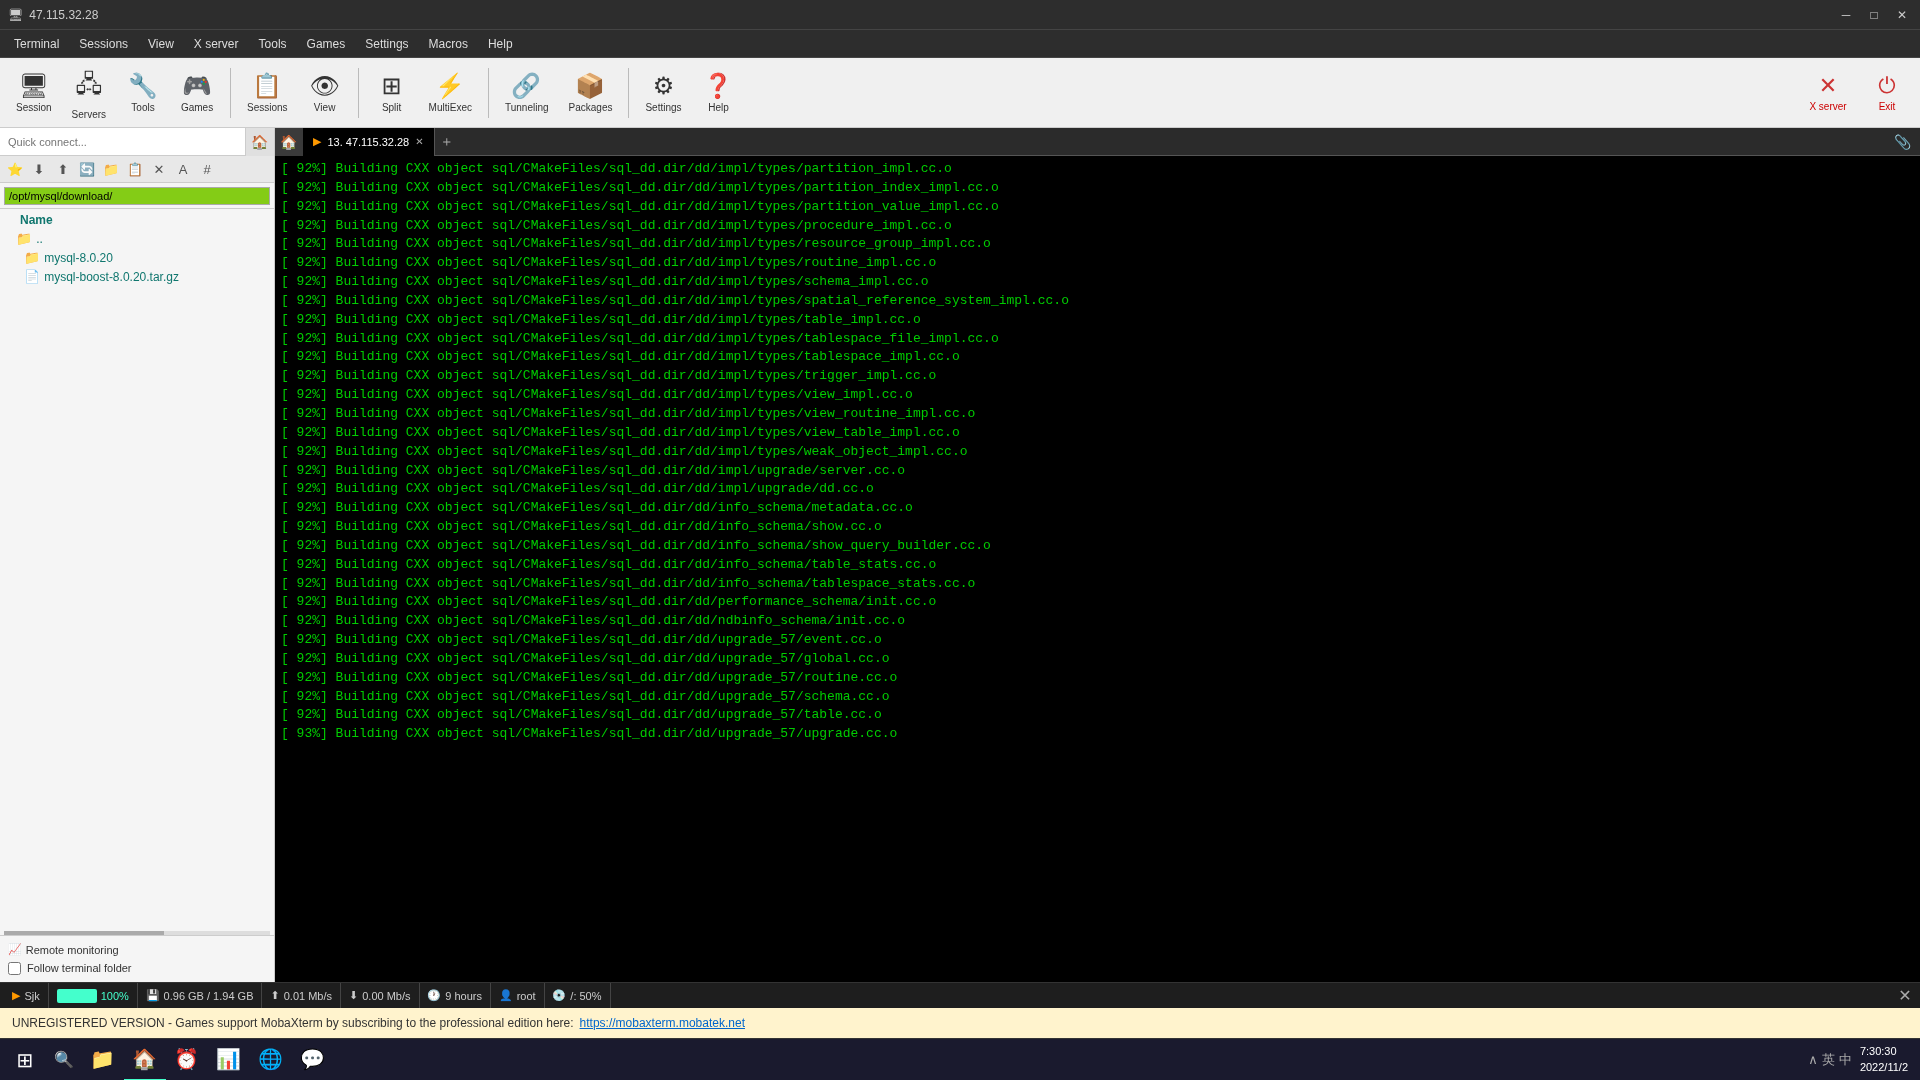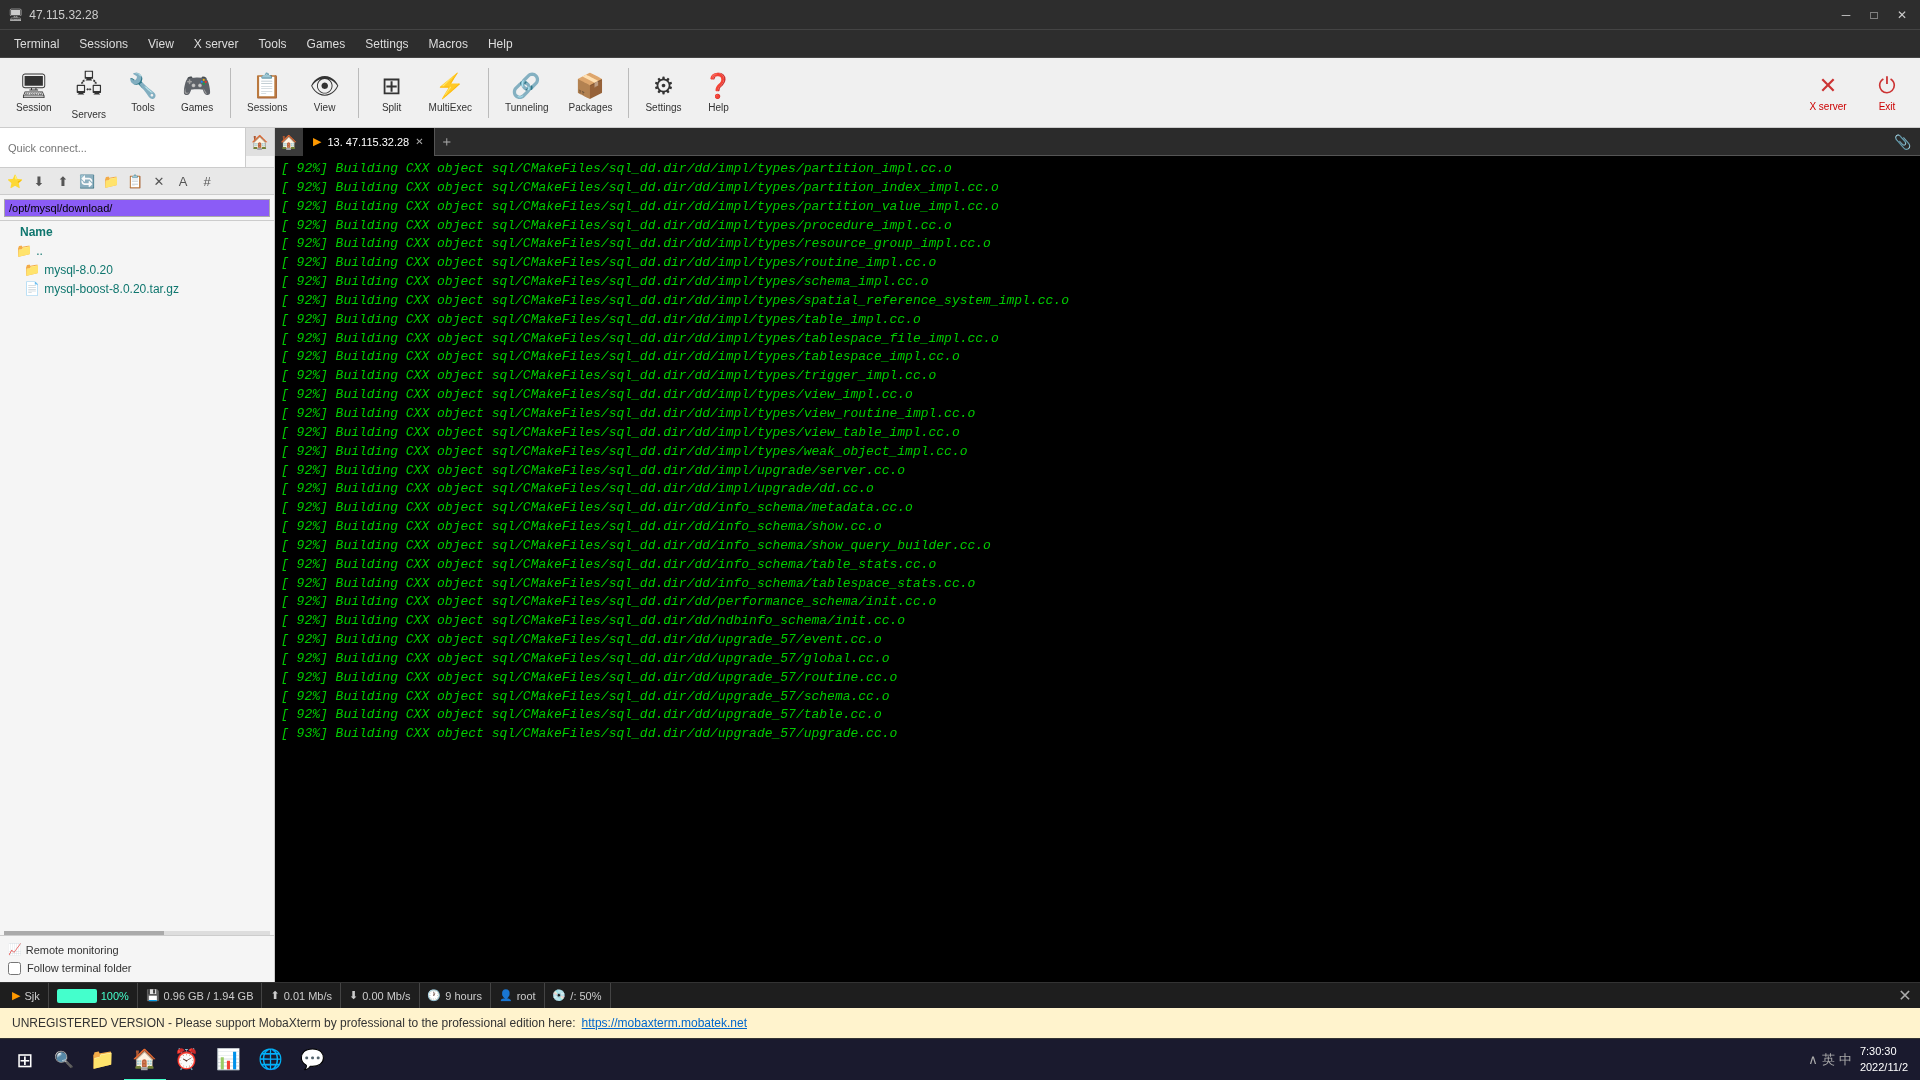--- a/index.html
+++ b/index.html
@@ -71,24 +71,24 @@
 
     
     .sidebar {
       width: 275px;
       background: #f5f5f5;
       border-right: 1px solid #ccc;
       display: flex;
       flex-direction: column;
     }
     .quick-connect {
-      height: 40px;
+      height: 28px;
       border-bottom: 1px solid #ccc;
       display: flex;
-      align-items: flex-start;
+      align-items: center;
     }
     .quick-connect input {
       flex: 1;
       border: none;
       background: white;
       padding: 4px 8px;
       font-size: 11px;
       height: 100%;
       outline: none;
       border-right: 1px solid #ccc;
@@ -114,21 +114,21 @@
     }
     .path-bar {
       padding: 3px 4px;
       border-bottom: 1px solid #ccc;
     }
     .path-bar input {
       width: 100%;
       border: 1px solid #aaa;
       padding: 2px 4px;
       font-size: 11px;
-      background: #8b5cf6;
+      background: #84cc16;
     }
     .file-tree {
       flex: 1;
       overflow-y: auto;
       padding: 2px 0;
     }
     .tree-item {
       display: flex; align-items: center;
       padding: 2px 4px;
       font-size: 12px;
@@ -194,21 +194,20 @@
 
     
     .terminal-content {
       flex: 1;
       background: #000;
       overflow-y: auto;
       padding: 4px 6px;
       font-family: 'Consolas', 'Courier New', monospace;
       font-size: 13px;
       line-height: 1.45;
-      font-style: italic;
     }
     .term-line {
       color: #00cc00;
       white-space: pre;
     }
 
     
     .status-bar {
       height: 26px;
       background: #1e1e1e;
@@ -544,21 +543,21 @@
     <span>root</span>
   </div>
   <div class="status-item">
     <span>💿</span>
     <span>/: 50%</span>
   </div>
   <div class="status-bar-close">✕</div>
 </div>
 
 <div class="unregistered-bar">
-  <span>UNREGISTERED VERSION  -  Please support MobaXterm by professional to the professional edition here:</span>
+  <span>UNREGISTERED VERSION  -  Games support MobaXterm by subscribing to the professional edition here:</span>
   <a class="unreg-link">https://mobaxterm.mobatek.net</a>
 </div>
 
 <div class="taskbar">
   <div class="taskbar-start">⊞</div>
   <div class="taskbar-search">🔍</div>
   <div class="taskbar-item">📁</div>
   <div class="taskbar-item active">🏠</div>
   <div class="taskbar-item">⏰</div>
   <div class="taskbar-item">📊</div>

